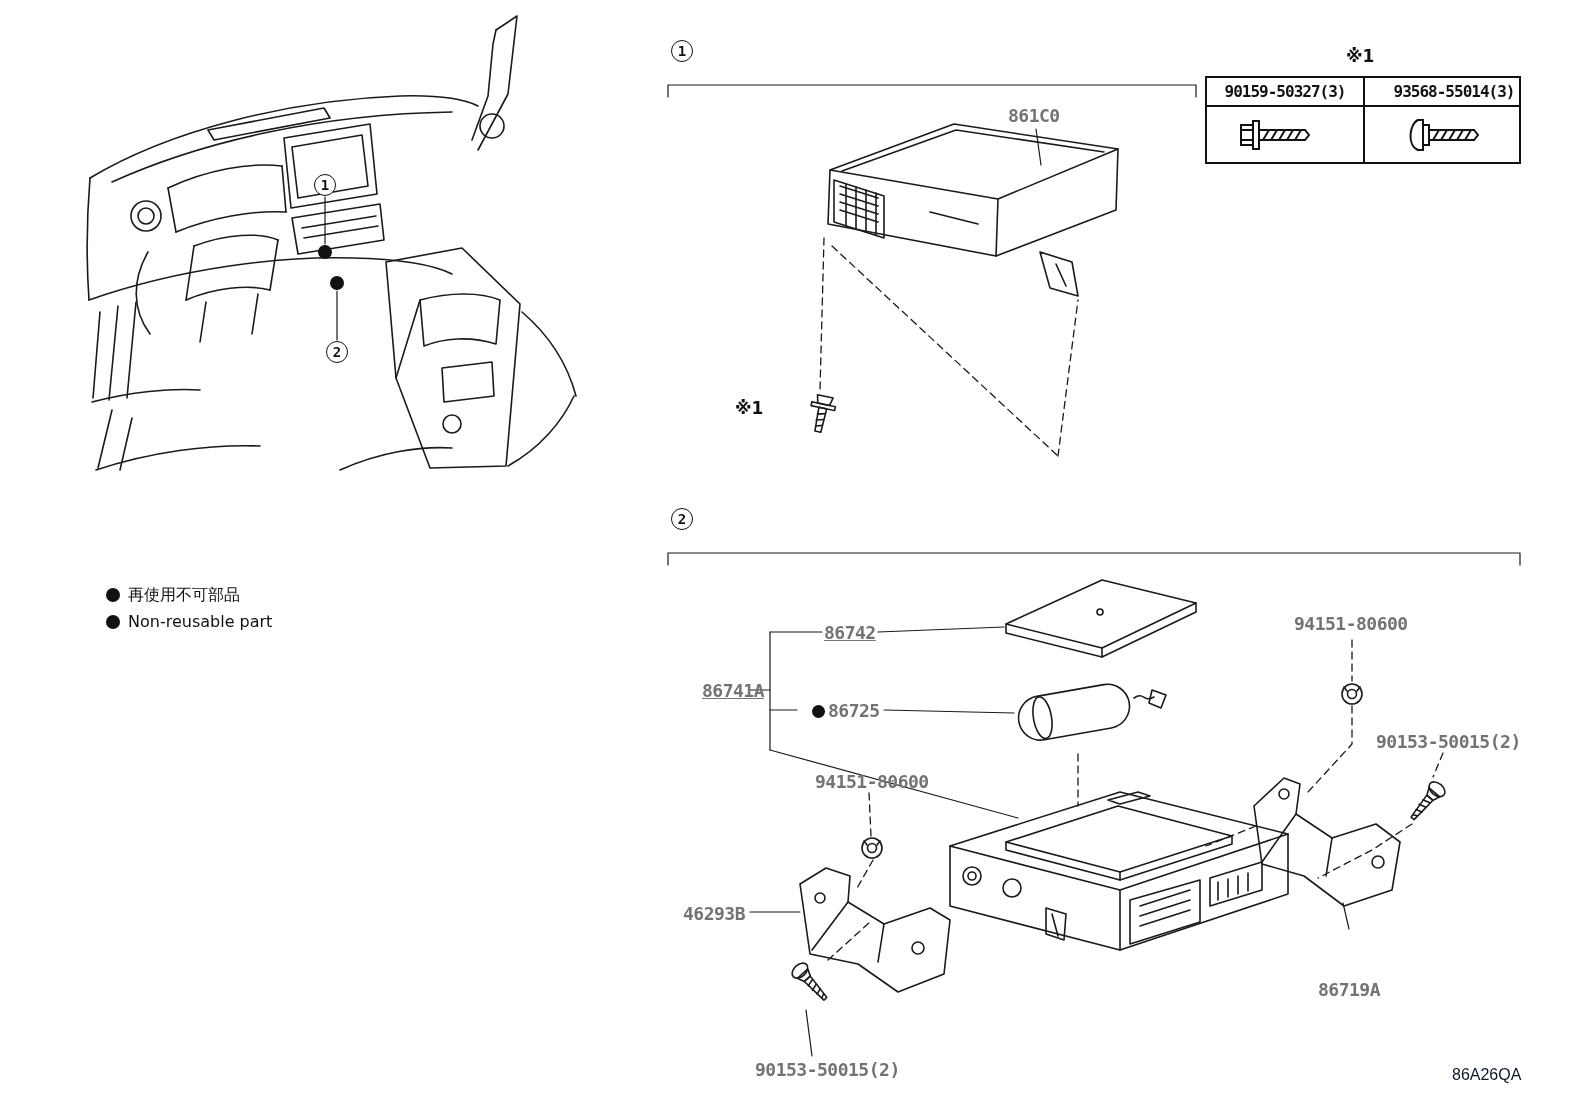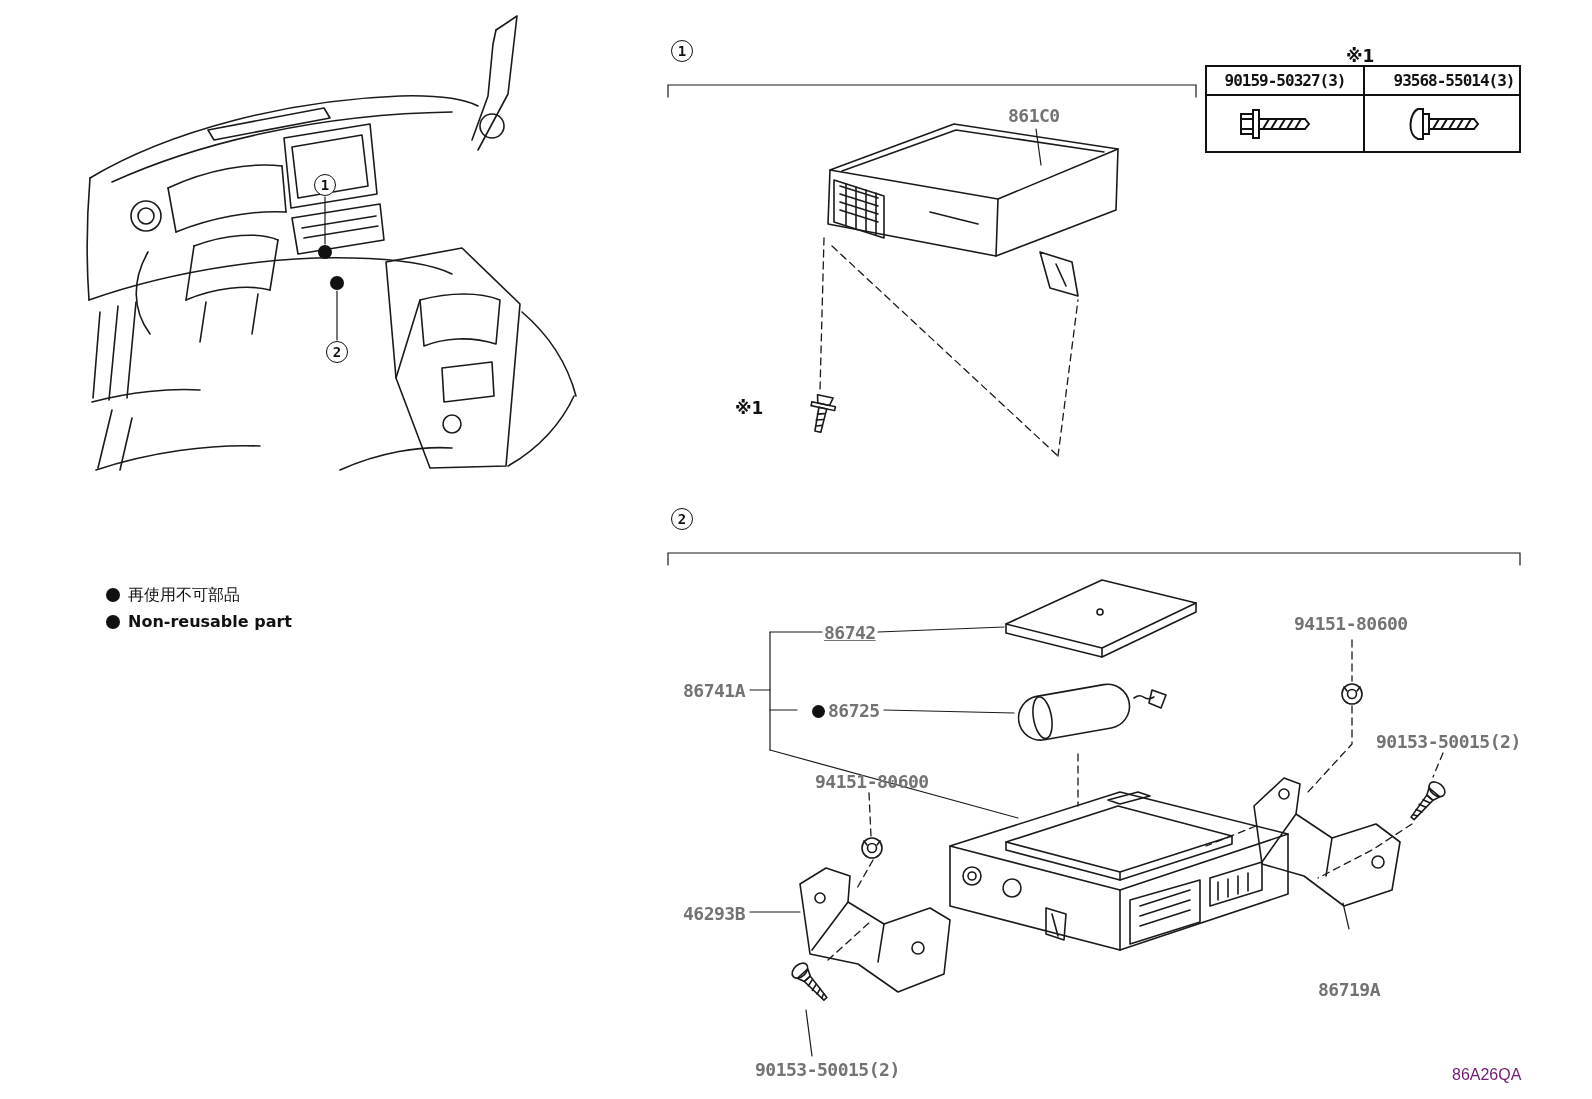--- a/index.html
+++ b/index.html
@@ -13,30 +13,30 @@
   .plabel{position:absolute;font:bold 18px "DejaVu Sans Mono",monospace;letter-spacing:-0.5px;
           white-space:nowrap;color:#737373;}
   .note{position:absolute;font:bold 17px "DejaVu Sans",sans-serif;color:#111;white-space:nowrap;}
   .callout{position:absolute;width:22px;height:22px;border:1.6px solid #111;border-radius:50%;
            display:flex;align-items:center;justify-content:center;
            font:bold 14px "DejaVu Sans Mono",monospace;background:#fff;box-sizing:border-box;}
   .legend-row{position:absolute;display:flex;align-items:flex-start;gap:10px;
               font:16px "DejaVu Sans",sans-serif;color:#111;}
   .bullet-inline{width:13px;height:13px;border-radius:50%;background:#111;display:inline-block;
                  margin-right:3px;vertical-align:-1px;}
-  .ftable{position:absolute;left:1205px;top:65px;width:316px;border:2px solid #111;
+  .ftable{position:absolute;left:1205px;top:76px;width:316px;border:2px solid #111;
           background:#fff;box-sizing:border-box;}
   .ftable .hrow{display:flex;border-bottom:2px solid #111;}
   .ftable .brow{display:flex;}
   .ftable .cell{width:50%;box-sizing:border-box;text-align:center;}
   .ftable .hrow .cell{font:bold 16px "DejaVu Sans Mono",monospace;letter-spacing:-1px;
                       line-height:27px;height:27px;}
   .ftable .brow .cell{height:55px;display:flex;align-items:center;justify-content:center;}
   .ftable .cell + .cell{border-left:2px solid #111;padding-left:24px;}
-  .figcode{position:absolute;font:16px "Liberation Sans",sans-serif;color:#701a75;}
+  .figcode{position:absolute;font:16px "Liberation Sans",sans-serif;color:#0f172a;}
 </style>
 </head>
 <body>
 
 <div class="page">
 
   <svg class="art" width="1592" height="1099" viewBox="0 0 1592 1099">
 
     <g>
 
@@ -237,21 +237,21 @@
     </g>
     <path class="dsh" d="M828,960 L870,922"></path>
   </svg>
 
   <div class="callout" style="left:314px;top:174px;">1</div>
   <div class="callout" style="left:326px;top:341px;">2</div>
 
   <div class="legend-row" style="left:128px;top:585px;">
     <span>再使用不可部品</span>
   </div>
-  <div class="legend-row" style="left:128px;top:612px;font-weight:bold;">
+  <div class="legend-row" style="left:128px;top:612px;">
     <span>Non-reusable part</span>
   </div>
 
   <div class="callout" style="left:671px;top:40px;">1</div>
   <div class="callout" style="left:671px;top:508px;">2</div>
 
   <div class="note" style="left:1346px;top:46px;">※1</div>
   <div class="plabel" style="left:1008px;top:105px;">861C0</div>
   <div class="note" style="left:735px;top:398px;">※1</div>
 
@@ -282,21 +282,21 @@
             <path d="M35,17 L80,17 M35,27 L80,27"></path>
             <path d="M39,27 L45,17 M47,27 L53,17 M55,27 L61,17 M63,27 L69,17 M71,27 L77,17"></path>
             <path d="M80,17 L84,22 L80,27"></path>
           </g>
         </svg>
       </div>
     </div>
   </div>
 
   <div class="plabel" style="left:824px;top:622px;text-decoration:underline;">86742</div>
-  <div class="plabel" style="left:683px;top:680px;">86741A</div>
+  <div class="plabel" style="left:702px;top:680px;text-decoration:underline;">86741A</div>
   <div class="plabel" style="left:812px;top:700px;">
     <span class="bullet-inline"></span><span>86725</span>
   </div>
   <div class="plabel" style="left:1294px;top:613px;">94151-80600</div>
   <div class="plabel" style="left:1376px;top:731px;">90153-50015(2)</div>
   <div class="plabel" style="left:815px;top:771px;">94151-80600</div>
   <div class="plabel" style="left:683px;top:903px;">46293B</div>
   <div class="plabel" style="left:1318px;top:931px;margin-top:48px;">86719A</div>
   <div class="plabel" style="left:755px;top:1059px;">90153-50015(2)</div>
 

